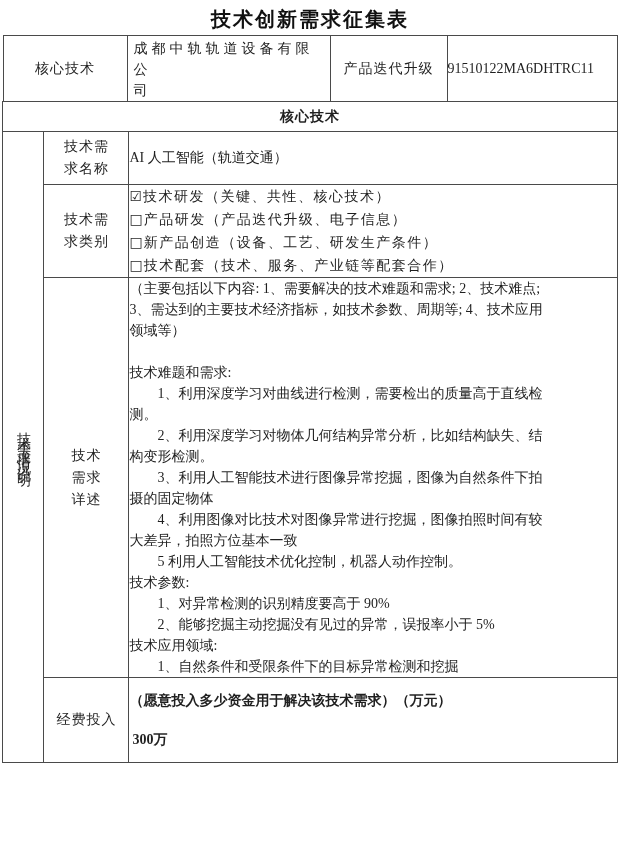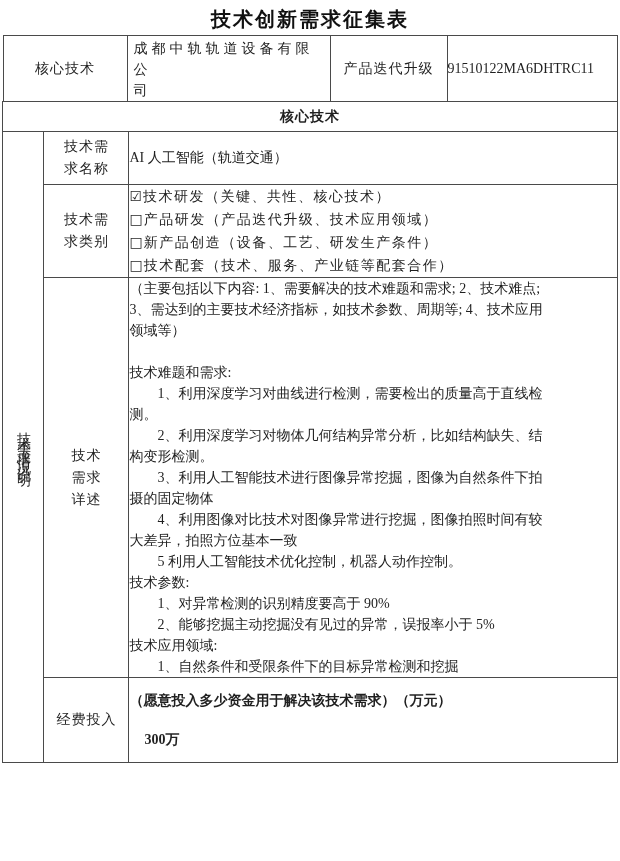--- a/index.html
+++ b/index.html
@@ -79,21 +79,21 @@
     white-space:pre-wrap;
   }
   td.funding-cell {
     vertical-align:top;
     padding:8px 6px 0 7px;
     font-weight:bold;
   }
   .funding-note { line-height:21px; }
   .funding-amount {
     margin-top:18px;
-    padding-left:15px;
+    padding-left:3px;
     line-height:21px;
   }
   
   tr.r-h28 td { height:28px; }
   tr.r-h30 td { height:30px; }
   tr.r-h45 td { height:45px; }
   tr.r-h47 td { height:47px; }
   tr.r-h53 td { height:53px; }
   tr.r-h92 td { height:92px;margin-top:8px; }
   tr.r-h417 td { height:349px; }
@@ -145,21 +145,21 @@
       <td class="val-l">AI 人工智能（轨道交通）</td>
     </tr>
     <tr class="r-h92">
       <td class="lbl">技术需
 求类别</td>
       <td class="options-cell">
         <div class="option">
           <span class="cbox">☑</span><span>技术研发（关键、共性、核心技术）</span>
         </div>
         <div class="option">
-          <span class="cbox">□</span><span>产品研发（产品迭代升级、技术应用领域）</span>
+          <span class="cbox">□</span><span>产品研发（产品迭代升级、电子信息）</span>
         </div>
         <div class="option">
           <span class="cbox">□</span><span>新产品创造（设备、工艺、研发生产条件）</span>
         </div>
         <div class="option">
           <span class="cbox">□</span><span>技术配套（技术、服务、产业链等配套合作）</span>
         </div>
       </td>
     </tr>
     <tr class="r-h417">

